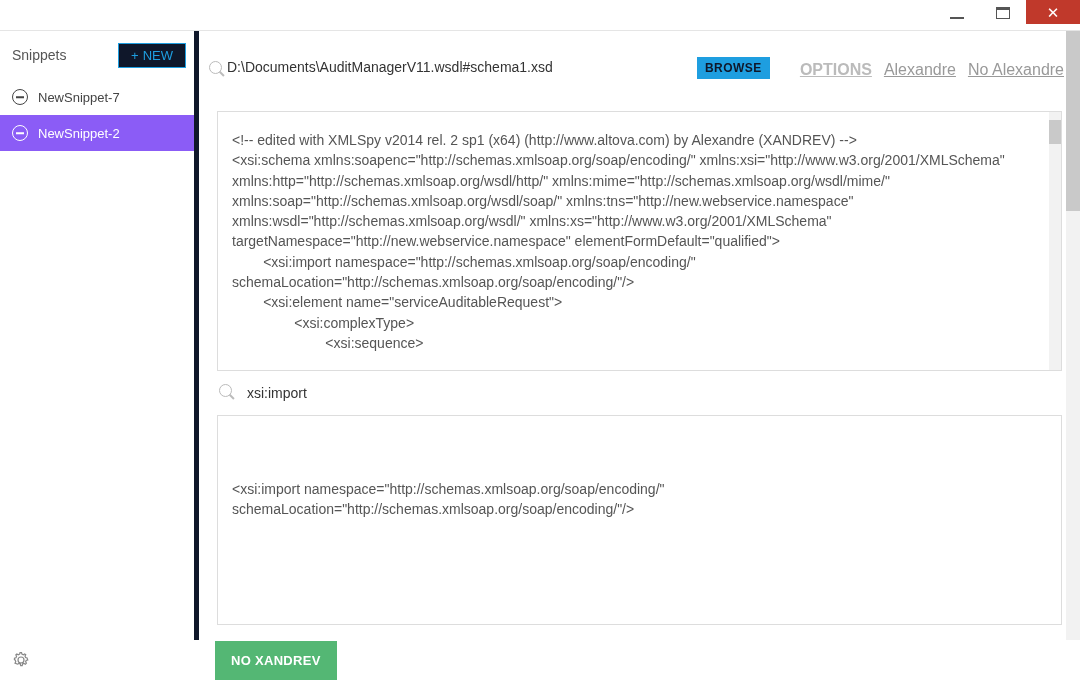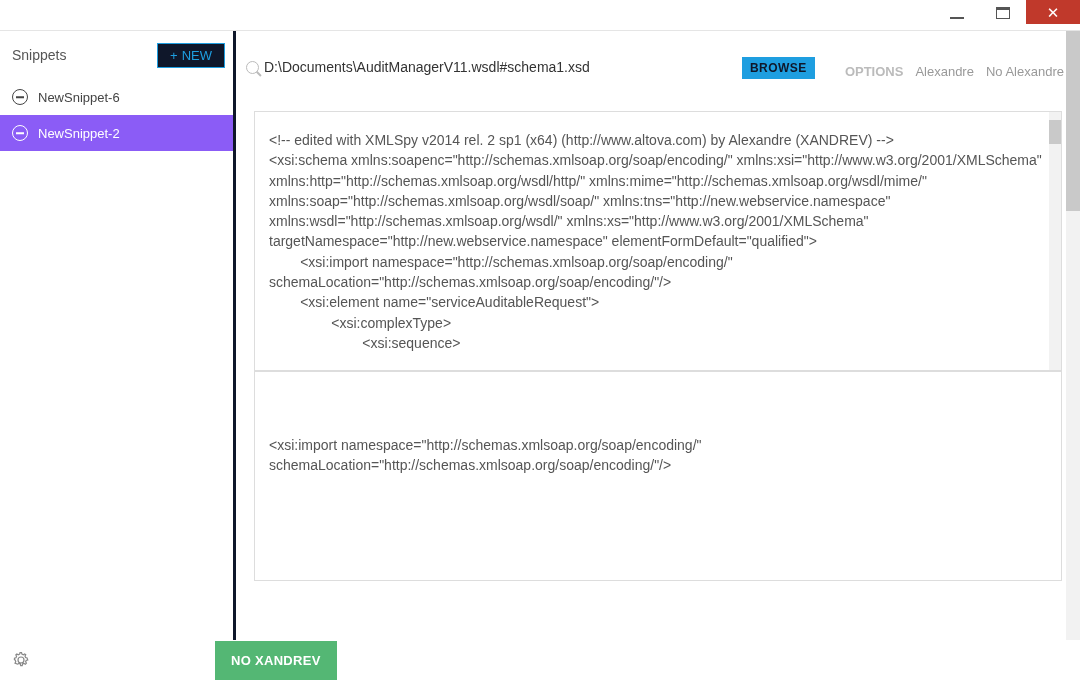--- a/index.html
+++ b/index.html
@@ -7,40 +7,40 @@
 
   .titlebar { height: 30px; display: flex; justify-content: flex-end; align-items: flex-start; }
   .win-btn { width: 46px; height: 22px; display: flex; align-items: center; justify-content: center; }
   .win-btn.close { background: #c0392b; color: #fff; width: 54px; height: 24px; }
   .win-btn.max { border: 1px solid #555; width: 14px; height: 12px; margin: 4px 16px 0 16px; border-top-width: 3px; }
   .win-btn.min { width: 14px; height: 2px; background: #555; margin: 14px 8px 0 8px; }
   .win-close-x { font-size: 15px; line-height: 1; }
 
   .shell { display: flex; height: 610px; border-top: 1px solid #e5e5e5; }
 
-  .sidebar { width: 236px; border-right: 3px solid #0f172a; display: flex; flex-direction: column; }
+  .sidebar { width: 199px; border-right: 5px solid #0f172a; display: flex; flex-direction: column; }
   .sidebar-head { display: flex; justify-content: space-between; align-items: center; height: 48px; padding: 0 8px 0 12px; }
   .sidebar-title { font-size: 14px; color: #555; }
   .new-btn { border: 1px solid #1e9ee0; color: #1e9ee0; background: #0f172a; padding: 4px 12px; font-size: 13px; cursor: pointer; }
   .new-btn .plus { margin-right: 4px; }
 
   .snippets { flex: 1; }
   .snippet-item { display: flex; align-items: center; height: 36px; padding: 0 12px; color: #444; cursor: pointer; gap: 10px; }
   .snippet-item.active { background: #8b5cf6; color: #fff; }
   .snippet-icon { width: 16px; height: 16px; border: 1.5px solid currentColor; border-radius: 50%; position: relative; flex: 0 0 16px; }
   .snippet-icon::after { content: ""; position: absolute; left: 3px; right: 3px; top: 50%; height: 1.5px; background: currentColor; transform: translateY(-50%); }
 
   .main { flex: 1; display: flex; flex-direction: column; position: relative; }
   .topbar { display: flex; align-items: flex-end; height: 48px; padding: 0 10px; }
   .search-icon { width: 18px; height: 18px; position: relative; flex: 0 0 18px; }
   .search-icon::before { content: ""; position: absolute; width: 11px; height: 11px; border: 1.5px solid #bbb; border-radius: 50%; left: 0; top: 0; }
   .search-icon::after { content: ""; position: absolute; width: 6px; height: 1.5px; background: #bbb; transform: rotate(45deg); left: 10px; top: 12px; }
   .path-input { flex: 1; border: none; font-size: 14px; color: #333; outline: none; padding: 4px 0; }
   .browse-btn { background: #1e9ee0; color: #0f172a; border: none; padding: 4px 8px; font-size: 12px; font-weight: 600; letter-spacing: .5px; cursor: pointer; }
-  .link { color: #999; font-size: 13px; cursor: pointer; padding: 0 6px; }
+  .link { color: #999; font-size: 16px; cursor: pointer; padding: 0 6px; text-decoration: underline; }
   .link.options { font-weight: 600; color: #bbb; }
 
   .content-scroll { flex: 1; overflow-y: auto; padding: 0 18px 10px 18px; margin-top: 32px; }
 
   .code-box { position: relative; border: 1px solid #ddd; background: #fff; font-family: "Segoe UI", Arial, sans-serif; font-size: 14px; color: #555; line-height: 1.45; }
   .code-area { padding: 18px 14px; white-space: pre-wrap; word-break: break-word; height: 258px; overflow: hidden; }
   .scroll-track { position: absolute; right: 0; top: 0; bottom: 0; width: 12px; background: #f2f2f2; }
   .scroll-thumb { position: absolute; right: 0; top: 8px; width: 12px; height: 24px; background: #c9c9c9; }
 
   .search-row { display: flex; align-items: center; height: 44px; gap: 10px; padding: 0 2px; }
@@ -74,21 +74,21 @@
 
 <div class="shell">
   <div class="sidebar">
     <div class="sidebar-head">
       <div class="sidebar-title">Snippets</div>
       <button class="new-btn"><span class="plus">+</span><span>NEW</span></button>
     </div>
     <div class="snippets">
       <div class="snippet-item">
         <span class="snippet-icon"></span>
-        <span>NewSnippet-6</span>
+        <span>NewSnippet-7</span>
       </div>
       <div class="snippet-item active">
         <span class="snippet-icon"></span>
         <span>NewSnippet-2</span>
       </div>
     </div>
   </div>
 
   <div class="main">
     <div class="topbar">
@@ -107,20 +107,24 @@
 &lt;xsi:schema xmlns:soapenc="http://schemas.xmlsoap.org/soap/encoding/" xmlns:xsi="http://www.w3.org/2001/XMLSchema" xmlns:http="http://schemas.xmlsoap.org/wsdl/http/" xmlns:mime="http://schemas.xmlsoap.org/wsdl/mime/" xmlns:soap="http://schemas.xmlsoap.org/wsdl/soap/" xmlns:tns="http://new.webservice.namespace" xmlns:wsdl="http://schemas.xmlsoap.org/wsdl/" xmlns:xs="http://www.w3.org/2001/XMLSchema" targetNamespace="http://new.webservice.namespace" elementFormDefault="qualified"&gt;
         &lt;xsi:import namespace="http://schemas.xmlsoap.org/soap/encoding/" schemaLocation="http://schemas.xmlsoap.org/soap/encoding/"/&gt;
         &lt;xsi:element name="serviceAuditableRequest"&gt;
                 &lt;xsi:complexType&gt;
                         &lt;xsi:sequence&gt;</div>
         <div class="scroll-track">
             <div class="scroll-thumb"></div>
           </div>
       </div>
 
+      <div class="search-row">
+        <span class="search-icon"></span>
+        <input class="search-term" value="xsi:import" style="">
+      </div>
 
       <div class="result-box">
         <div>&lt;xsi:import namespace="http://schemas.xmlsoap.org/soap/encoding/" schemaLocation="http://schemas.xmlsoap.org/soap/encoding/"/&gt;</div>
       </div>
     </div>
 
     <div class="outer-scroll">
         <div class="outer-thumb"></div>
       </div>
   </div>

